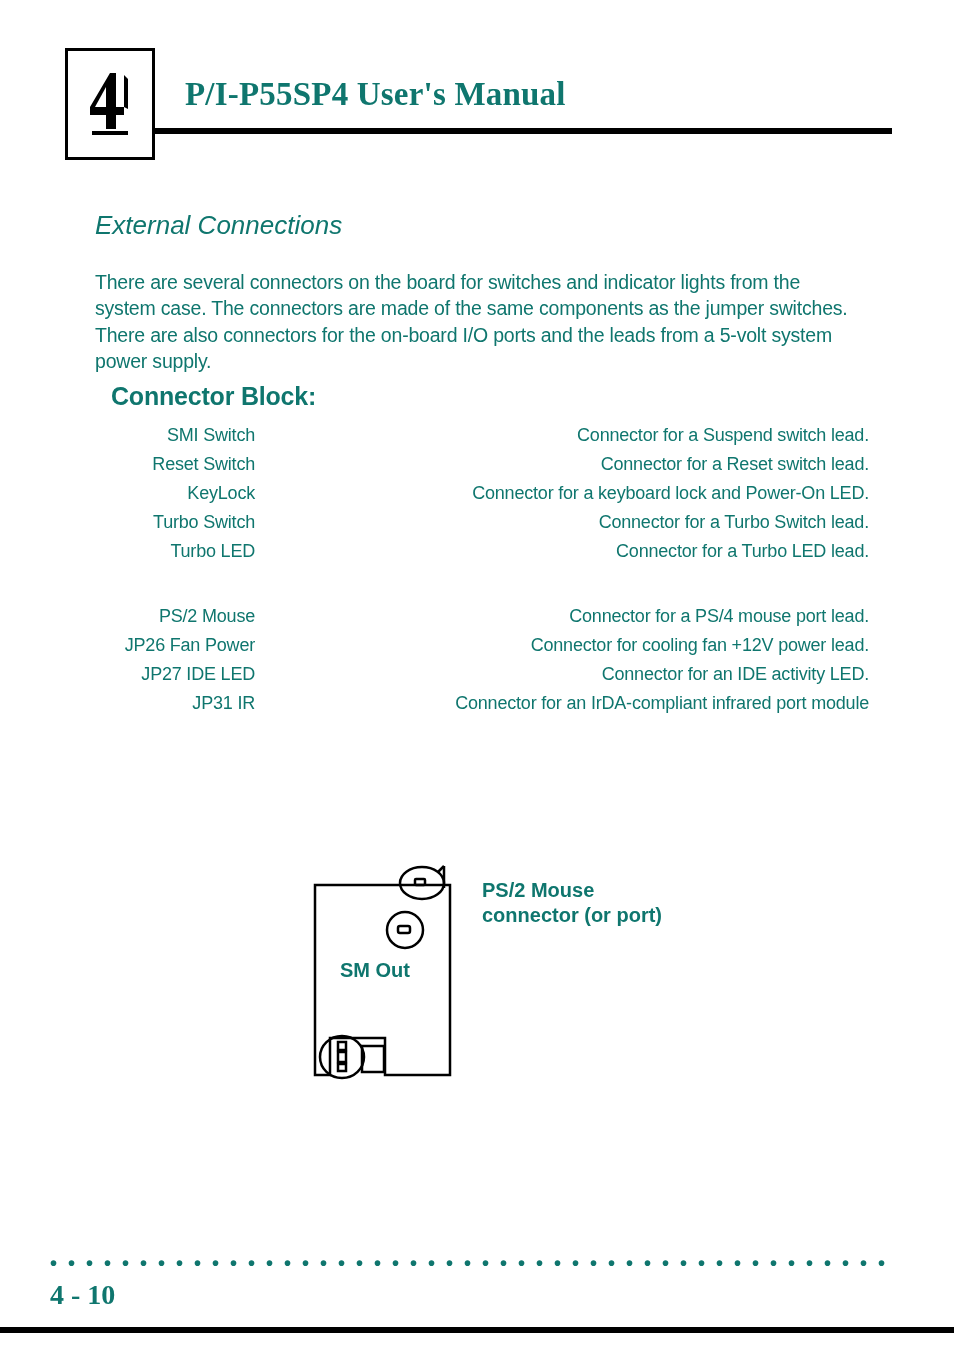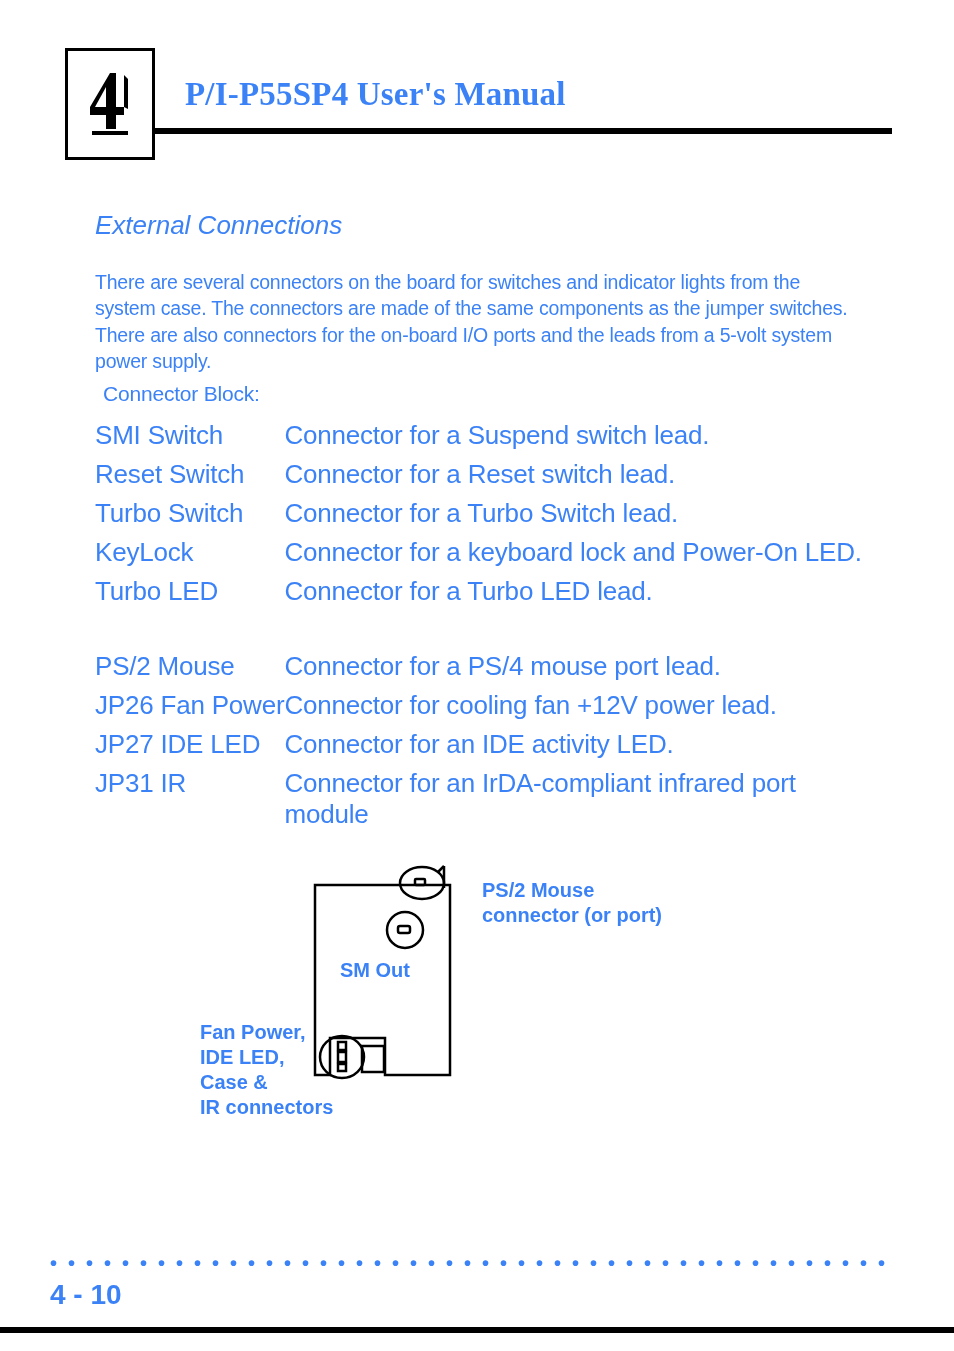--- a/index.html
+++ b/index.html
@@ -1,21 +1,21 @@
 <!DOCTYPE html>
 <html><head>
 <meta charset="utf-8">
 <style>
   html,body{margin:0;padding:0;background:#fff;}
   .page{
     width:954px;height:1351px;
     box-sizing:border-box;
     position:relative;
     font-family:"Helvetica Neue",Helvetica,Arial,sans-serif;
-    color:#3b82f6;
+    color:#0f766e;
   }
   
   .hdr{
     position:absolute;left:65px;top:48px;right:62px;height:112px;
   }
   .chap-box{
     position:absolute;left:0;top:0;width:90px;height:112px;
     border:3px solid #000;box-sizing:border-box;
     display:flex;align-items:center;justify-content:center;
   }
@@ -38,25 +38,26 @@
     margin:0 0 28px 0;
   }
   .para{
     font-family:"Helvetica Neue",Helvetica,Arial,sans-serif;
     font-size:19.5px;line-height:1.35;
     margin:0 8px 8px 0;
     font-stretch:condensed;
   }
   .narrow{letter-spacing:-0.2px;}
   .blk-label{
-    font-size:21px;margin:6px 0 10px 8px;
+    font-size:25px;margin:6px 0 10px 16px;font-weight:bold;
   }
   table.defs{
     border-collapse:collapse;width:100%;
-    font-size:26px;
+    font-size:18px;
+    text-align:right;
   }
   table.defs td{padding:4px 0;vertical-align:top;}
   table.defs td.k{width:160px;white-space:nowrap;}
   .gap-row td{height:28px;}
   
   .diagram{
     position:absolute;left:200px;top:860px;width:500px;height:300px;
   }
   .diagram svg{position:absolute;left:0;top:0;}
   .dlabel{
@@ -65,21 +66,21 @@
   }
   
   .dot-row{
     position:absolute;left:50px;right:62px;bottom:85px;height:14px;
     overflow:hidden;white-space:nowrap;font-size:20px;letter-spacing:11px;
     font-weight:900;
   }
   .pagenum{
     position:absolute;left:50px;bottom:40px;
     font-weight:700;font-size:28px;
-    font-family:Liberation Sans, sans-serif;
+    font-family:Liberation Serif, serif;
   }
   .bottom-rule{
     position:absolute;left:0;right:0;bottom:18px;height:6px;background:#000;
   }
 </style>
 </head>
 <body>
 
 <div class="page">
 
@@ -111,26 +112,26 @@
       <tbody>
         <tr>
             <td class="k">SMI Switch</td>
             <td>Connector for a Suspend switch lead.</td>
           </tr>
         <tr>
             <td class="k">Reset Switch</td>
             <td>Connector for a Reset switch lead.</td>
           </tr>
         <tr>
+            <td class="k">KeyLock</td>
+            <td>Connector for a keyboard lock and Power-On LED.</td>
+          </tr>
+        <tr>
             <td class="k">Turbo Switch</td>
             <td>Connector for a Turbo Switch lead.</td>
-          </tr>
-        <tr>
-            <td class="k">KeyLock</td>
-            <td>Connector for a keyboard lock and Power-On LED.</td>
           </tr>
         <tr>
             <td class="k">Turbo LED</td>
             <td>Connector for a Turbo LED lead.</td>
           </tr>
         <tr class="gap-row">
             <td></td>
             <td></td>
           </tr>
         <tr>
@@ -175,25 +176,19 @@
       </g>
     </svg>
 
     <div class="dlabel" style="left:140px;top:98px;">SM Out</div>
 
     <div class="dlabel" style="left:282px;top:18px;">
       <span>PS/2 Mouse</span><br>
       <span>connector (or port)</span>
     </div>
 
-    <div class="dlabel" style="left:0px;top:160px;">
-      <span>Fan Power,</span><br>
-      <span>IDE LED,</span><br>
-      <span>Case &amp;</span><br>
-      <span>IR connectors</span>
-    </div>
   </div>
 
   <div class="dot-row">••••••••••••••••••••••••••••••••••••••••••••••••</div>
   <div class="pagenum">4 - 10</div>
   <div class="bottom-rule"></div>
 
 </div>
 
 </body></html>

